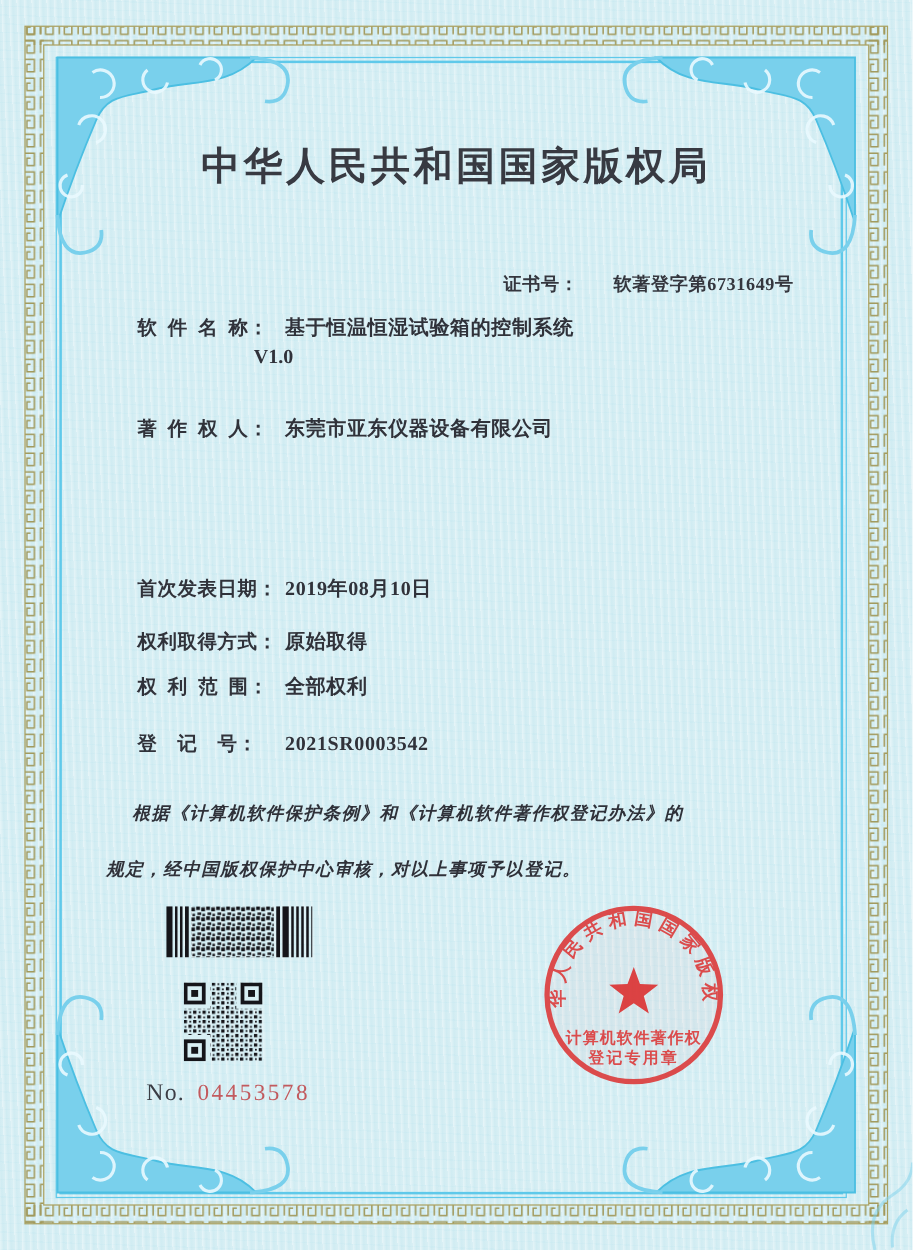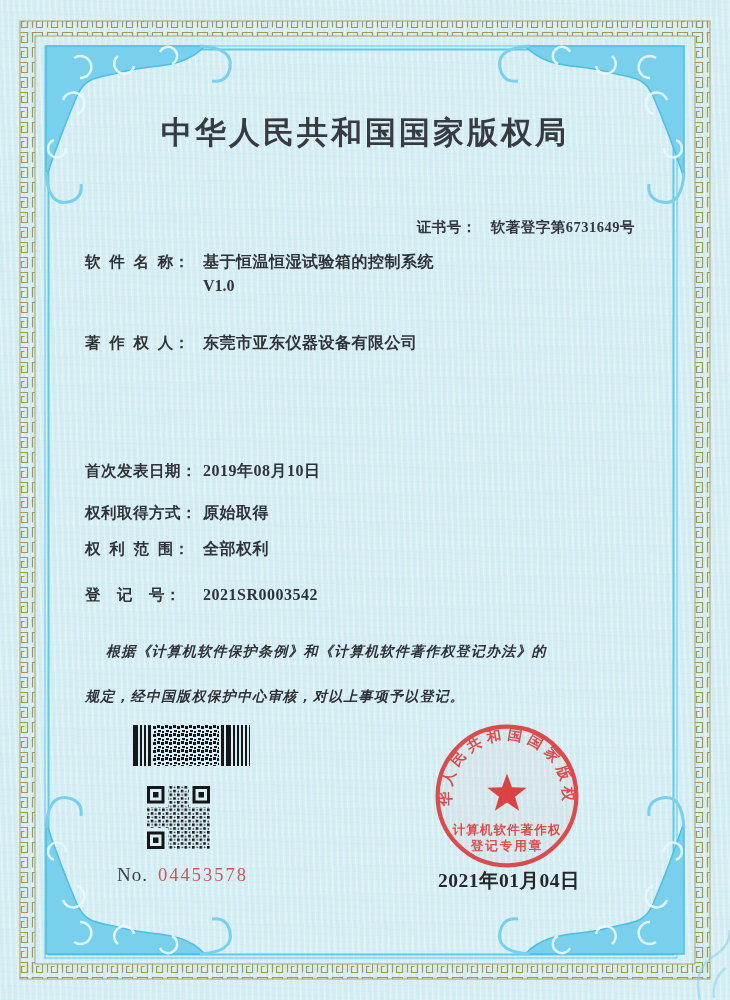--- a/index.html
+++ b/index.html
@@ -18,23 +18,23 @@
     font-size:31px;font-weight:700;letter-spacing:3px;color:#383a42;
   }
   .cert-title{
     position:absolute;left:0;right:0;top:163px;text-align:center;
     font-size:35px;font-weight:700;letter-spacing:5px;color:#34363e;
   }
   .certno{
     position:absolute;right:95px;top:218px;
     font-size:14.5px;font-weight:700;letter-spacing:0.5px;color:#34363e;
   }
-  .certno .cl{margin-right:14px;}
+  .certno .cl{margin-right:28px;}
   .row{position:absolute;left:85px;font-size:16px;font-weight:600;letter-spacing:0.5px;color:#30323a;white-space:nowrap;}
-  .row .lbl{display:inline-block;width:118px;font-weight:700;font-size:15.5px;vertical-align:baseline;}
+  .row .lbl{display:inline-block;width:118px;font-weight:700;font-size:15.5px;vertical-align:baseline;margin-left:25px;}
   .row .val{font-weight:600;}
   .val-line2{position:absolute;left:203px;top:277px;font-size:16px;font-weight:600;color:#30323a;}
   .stmt{position:absolute;left:85px;top:629px;width:568px;font-size:14px;font-weight:600;letter-spacing:1.2px;line-height:45px;color:#2f3139;font-style:italic;}
   .stmt .l1{text-indent:1.5em;}
   .barcode{position:absolute;left:133px;top:725px;width:117px;height:41px;}
   .qrcode{position:absolute;left:147px;top:786px;width:63px;height:63px;}
   .no-line{position:absolute;left:117px;top:864px;white-space:nowrap;}
   .no-line .no-label{font-size:19px;color:#3b3d45;letter-spacing:1px;}
   .no-line .no-value{font-size:18.5px;color:#c25a5e;letter-spacing:2px;margin-left:10px;}
   .seal{position:absolute;left:432px;top:721px;width:150px;height:150px;opacity:0.9;}
@@ -184,15 +184,14 @@
     <circle cx="80" cy="80" r="74" fill="none" stroke="#dc3a3a" stroke-width="4.5"></circle>
     <path id="sealArc" d="M 23.6,100.4 A 60,60 0 1 1 136.4,100.4" fill="none"></path>
     <text font-size="15.5" font-weight="700" fill="#dc3a3a" style="letter-spacing:5.5px">
       <textPath href="#sealArc" startOffset="50%" text-anchor="middle">中华人民共和国国家版权局</textPath>
     </text>
     <polygon points="80,56 85.3,70.7 100.9,71.2 88.6,80.8 92.9,95.8 80,87 67.1,95.8 71.4,80.8 59.1,71.2 74.7,70.7" fill="#dc3030"></polygon>
     <text x="80" y="121" text-anchor="middle" font-size="13.5" font-weight="700" fill="#dc3a3a" style="letter-spacing:1px">计算机软件著作权</text>
     <text x="80" y="138" text-anchor="middle" font-size="13.5" font-weight="700" fill="#dc3a3a" style="letter-spacing:2px">登记专用章</text>
   </svg>
 
-  <div class="seal-date">2021年01月04日</div>
 
 </div>
 
 </body></html>

